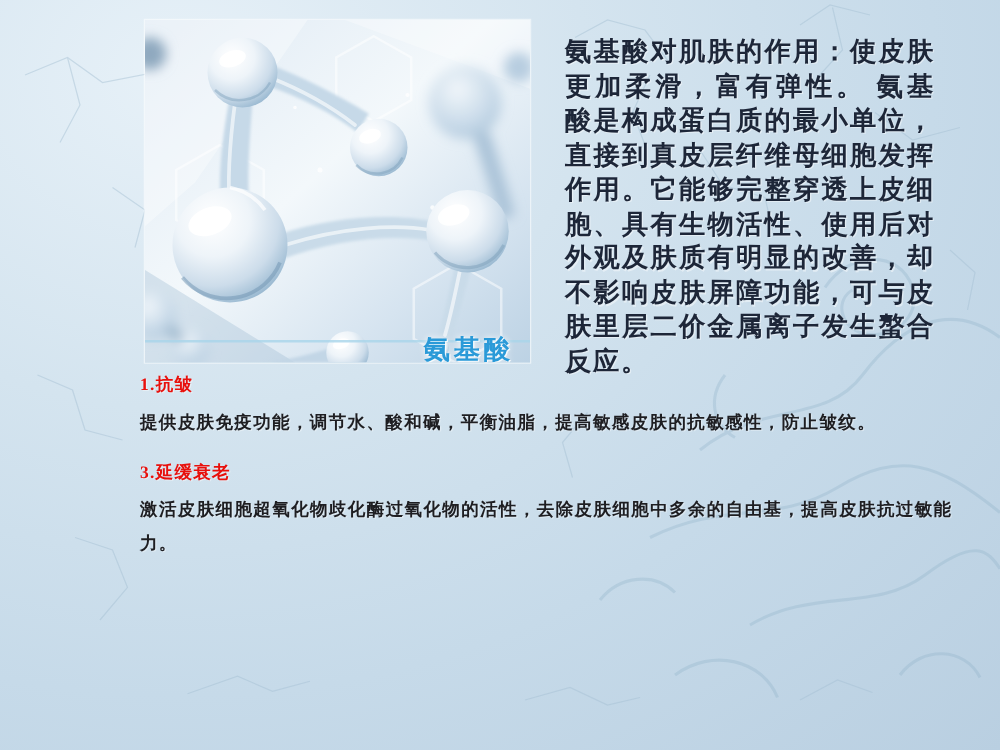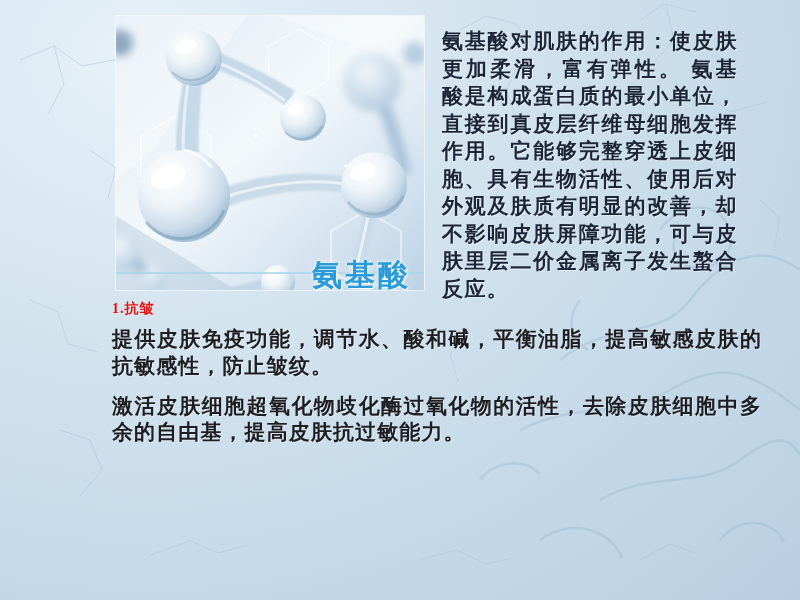--- a/index.html
+++ b/index.html
@@ -24,33 +24,33 @@
     position: absolute; left: 116px; top: 16px;
     width: 308px; height: 274px;
     box-shadow: 0 0 0 1px rgba(255,255,255,0.55);
     overflow: hidden;
   }
   .photo svg { display:block; }
   .photo-caption {
     position: absolute; right: 13px; bottom: 0px;
     font-family: "Liberation Sans", "DejaVu Sans", sans-serif;
     font-weight: bold;
-    font-size: 30px;
+    font-size: 21px;
     letter-spacing: 3px;
     color: #2a9ad8;
     text-shadow: 0 0 5px rgba(255,255,255,0.9), 1px 1px 0 rgba(255,255,255,0.8);
     line-height: 1;
   }
   .photo-bottom-line {
     position: absolute; left: 0; bottom: 16px; width: 100%; height: 2px;
     background: #a8d4ea; opacity: .8;
   }
   
   .intro {
-    position: absolute; left: 442px; top: 28px;
+    position: absolute; left: 452px; top: 28px;
     width: 296px; height: 280px;
     font-size: 21px;
     line-height: 27.5px;
     font-weight: bold;
     letter-spacing: 1.4px;
     color: #1d2638;
     text-align: justify;
     text-shadow: 1px 1px 0 rgba(255,255,255,0.45);
   }
   
@@ -62,21 +62,21 @@
   .section-heading {
     font-size: 14px;
     font-weight: bold;
     color: #e8100c;
     letter-spacing: 1px;
     line-height: 26px;
     margin-bottom: 4px;
     text-shadow: 1px 1px 0 rgba(255,255,255,0.4);
   }
   .section-body {
-    font-size: 21px;
+    font-size: 14px;
     font-weight: bold;
     line-height: 26.8px;
     letter-spacing: 1.1px;
     color: #1e1e22;
     text-align: justify;
     text-shadow: 1px 1px 0 rgba(255,255,255,0.35);
   }
 </style>
 </head>
 <body>
@@ -219,17 +219,18 @@
 
   <div class="sections">
 
     <div class="section">
       <div class="section-heading">1.抗皱</div>
       <div class="section-body">提供皮肤免疫功能，调节水、酸和碱，平衡油脂，提高敏感皮肤的抗敏感性，防止皱纹。</div>
     </div>
 
 
     <div class="section">
+      <div class="section-heading">3.延缓衰老</div>
       <div class="section-body">激活皮肤细胞超氧化物歧化酶过氧化物的活性，去除皮肤细胞中多余的自由基，提高皮肤抗过敏能力。</div>
     </div>
 
   </div>
 </div>
 
 </body></html>

